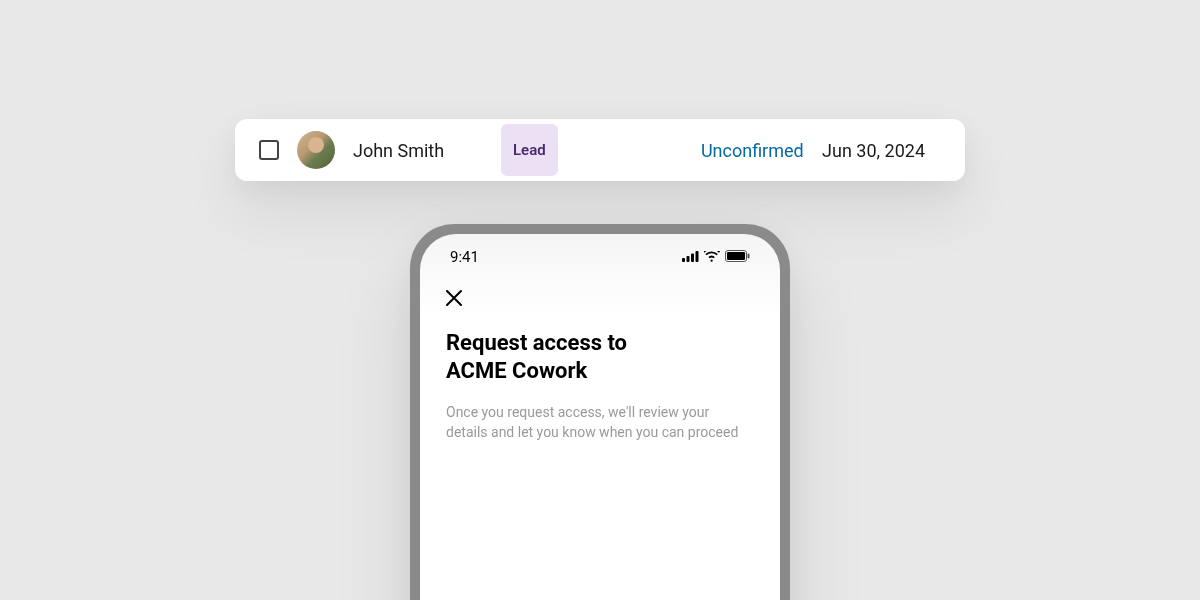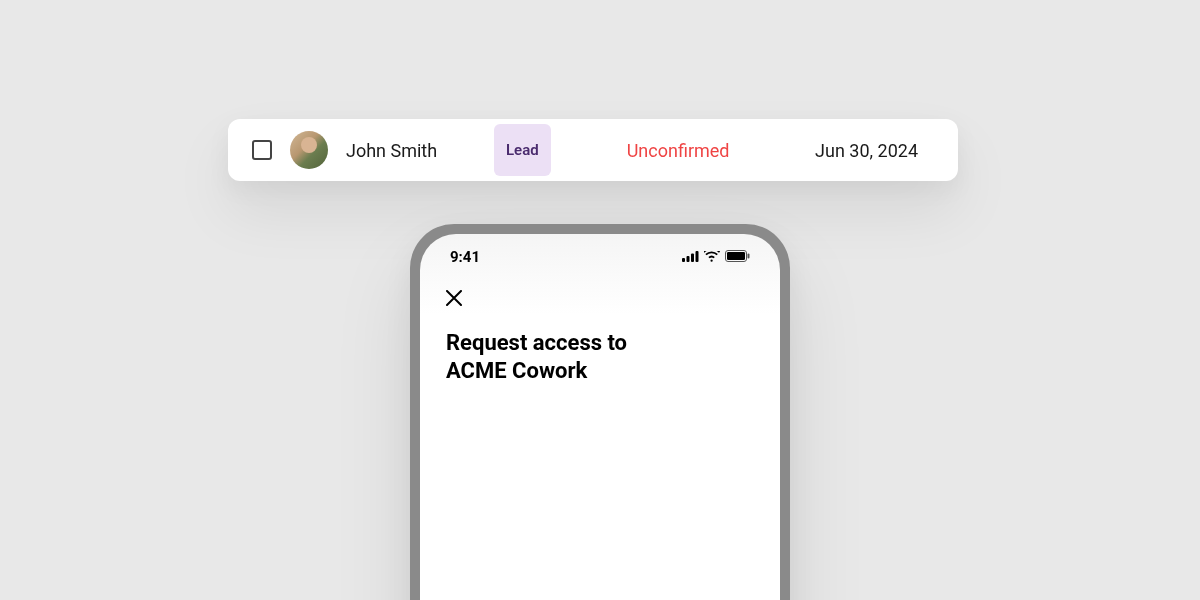--- a/index.html
+++ b/index.html
@@ -9,21 +9,21 @@
     background: #e8e8e8;
     font-family: -apple-system, BlinkMacSystemFont, "Segoe UI", Roboto, Helvetica, Arial, sans-serif;
     overflow: hidden;
     position: relative;
   }
 
   
   .row-card {
     position: absolute;
     top: 119px;
-    left: 228px;
+    left: 235px;
     width: 730px;
     height: 62px;
     background: #fff;
     border-radius: 12px;
     box-shadow: 0 30px 60px rgba(0,0,0,0.08), 0 8px 24px rgba(0,0,0,0.05);
     display: flex;
     align-items: center;
     padding: 0 24px;
     gap: 18px;
   }
@@ -66,22 +66,23 @@
     font-weight: 600;
     padding: 17px 12px;
     border-radius: 6px;
     flex-shrink: 0;
   }
   .spacer-after-badge {
     flex: 0 0 40px;
   }
   .status {
     font-size: 18px;
-    color: #ef4444;
+    color: #0369a1;
     flex: 0 0 170px;
+    text-align: right;
   }
   .date {
     font-size: 18px;
     color: #1a1a1a;
     margin-left: auto;
     padding-right: 16px;
   }
 
   
   .phone {
@@ -102,21 +103,21 @@
     border-radius: 36px;
     padding: 14px 22px 20px;
     position: relative;
     overflow: hidden;
   }
   .status-bar {
     display: flex;
     justify-content: space-between;
     align-items: center;
     font-size: 15px;
-    font-weight: 700;
+    font-weight: 400;
     color: #000;
     padding: 0 8px 14px;
   }
   .status-icons {
     display: flex;
     align-items: center;
     gap: 5px;
   }
   .close-x {
     font-size: 22px;
@@ -179,15 +180,16 @@
         </span>
       </span>
     </div>
     <span class="close-x">
       <svg width="16" height="16" viewBox="0 0 16 16">
           <path d="M1 1 L15 15 M15 1 L1 15" stroke="#000" stroke-width="2" stroke-linecap="round"></path>
         </svg>
     </span>
     <h1 class="title">Request access to
 ACME Cowork</h1>
+    <p class="subtitle">Once you request access, we'll review your details and let you know when you can proceed</p>
     
   </div>
 </div>
 
 </body></html>

